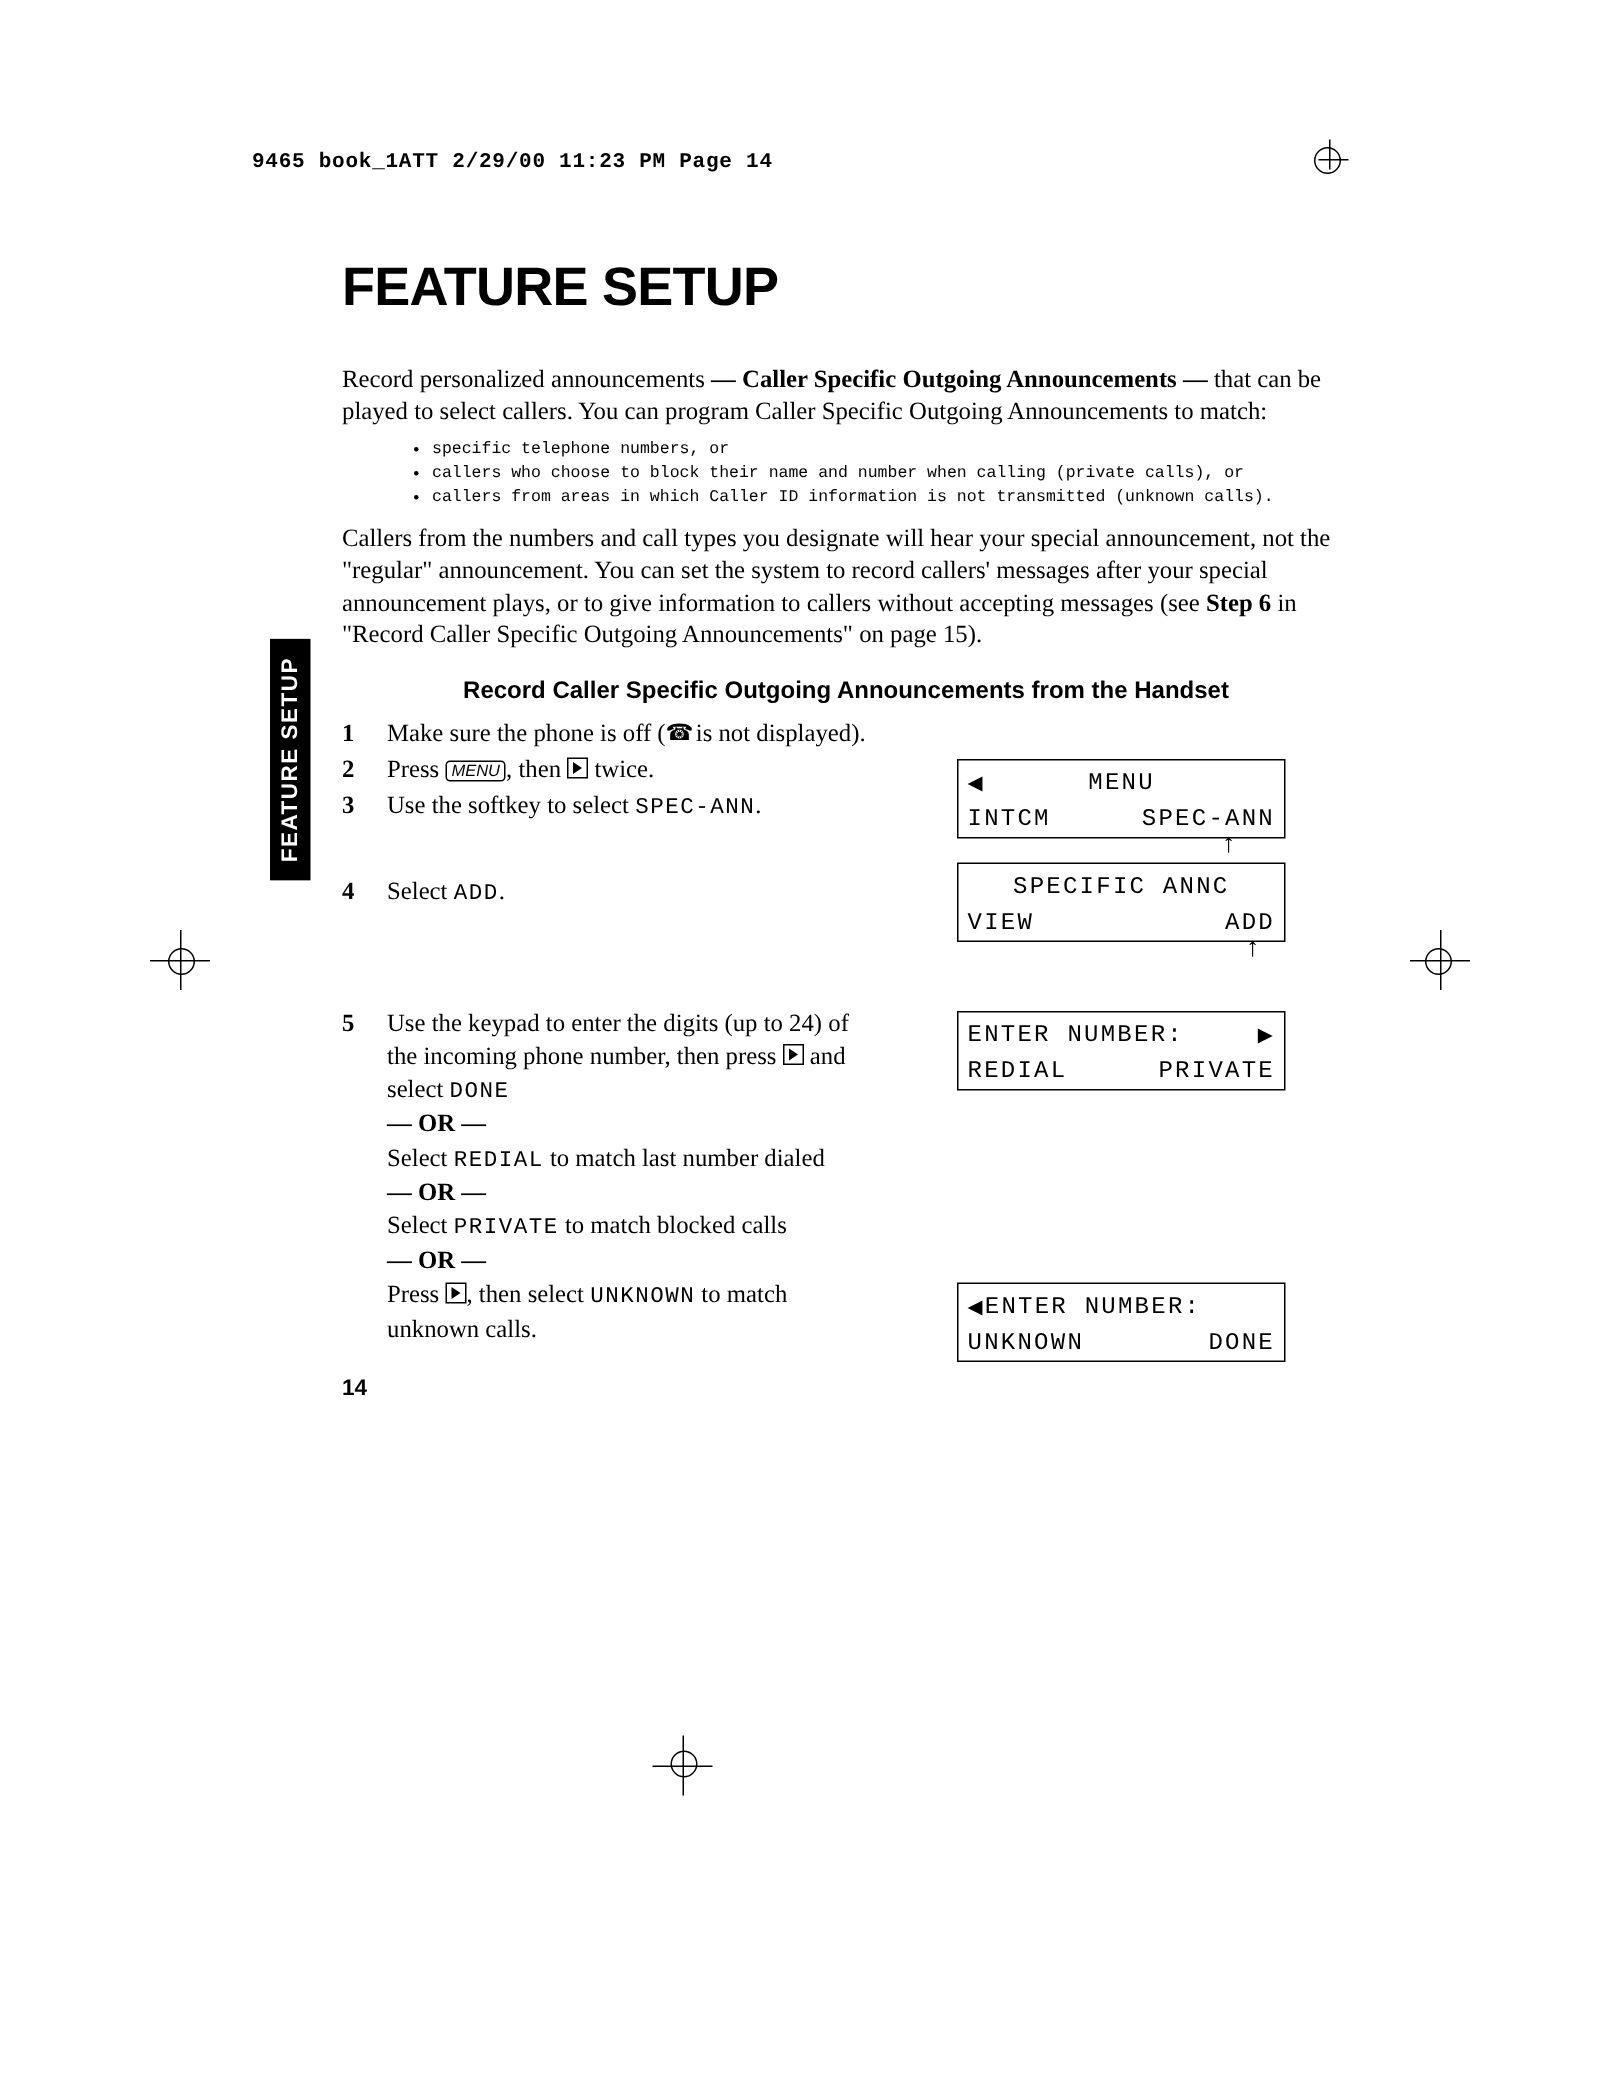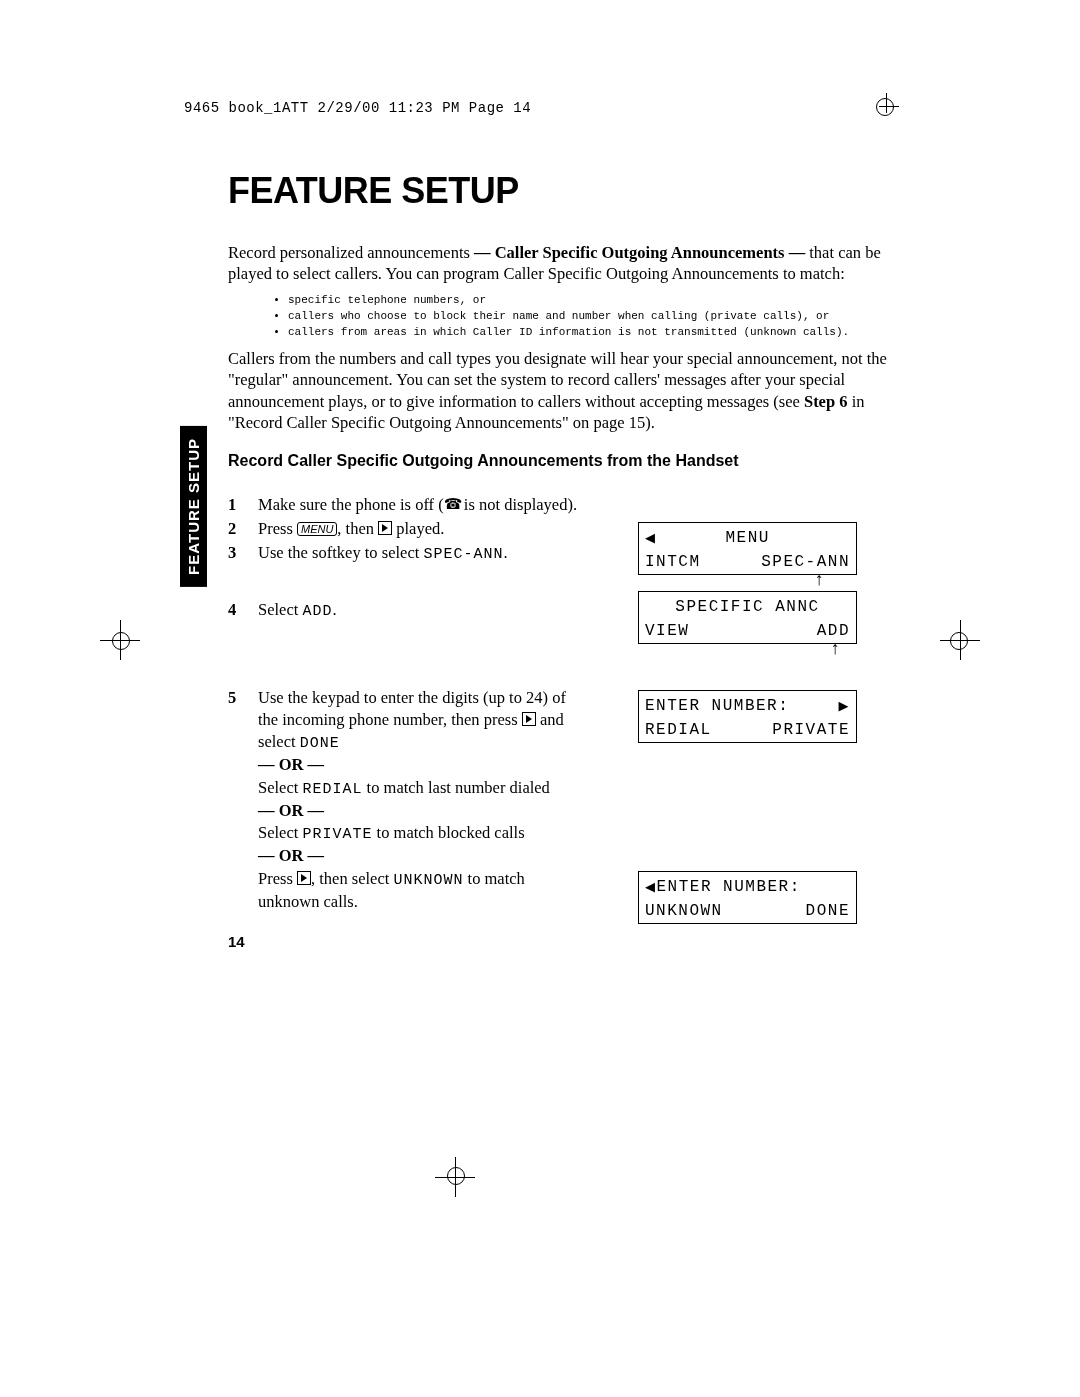--- a/index.html
+++ b/index.html
@@ -8,24 +8,25 @@
     background: #fff;
     font-family: Georgia, 'Times New Roman', serif;
     width: 1080px;
     height: 1397px;
     position: relative;
     color: #000;
   }
   .header-line {
     position: absolute;
     top: 100px;
-    left: 184px;
+    left: 168px;
     font-family: 'Courier New', monospace;
     font-size: 14px;
     letter-spacing: 0.5px;
+    font-weight: bold;
   }
   .cropmark {
     position: absolute;
     width: 20px;
     height: 20px;
   }
   .cropmark::before, .cropmark::after {
     content: "";
     position: absolute;
     background: #000;
@@ -97,21 +98,22 @@
   ul.bullets li {
     margin-bottom: 2px;
     font-size: 11px;
     line-height: 1.3;
     font-family: Liberation Mono, monospace;
   }
   h3.sub {
     font-family: Arial, sans-serif;
     font-weight: bold;
     font-size: 16px;
-    margin: 18px 0 24px 48px;
+    margin: 18px 0 8px 48px;
+    text-align: center;
   }
   .steps-area {
     position: relative;
     margin-left: 48px;
   }
   .step {
     display: flex;
     align-items: flex-start;
     margin-bottom: 2px;
     font-size: 16.5px;
@@ -242,21 +244,21 @@
   <div class="steps-area">
     <div class="step">
       <div class="num">1</div>
       <div class="text">
         <span>Make sure the phone is off (</span><span class="phone-icon"></span><span> is not displayed).</span>
       </div>
     </div>
     <div class="step">
       <div class="num">2</div>
       <div class="text">
-        <span>Press </span><span class="btn-box">MENU</span><span>, then </span><span class="play-box"></span><span> played.</span>
+        <span>Press </span><span class="btn-box">MENU</span><span>, then </span><span class="play-box"></span><span> twice.</span>
       </div>
     </div>
     <div class="step">
       <div class="num">3</div>
       <div class="text">
         <span>Use the softkey to select </span><span class="lcd-font">SPEC-ANN</span><span>.</span>
       </div>
     </div>
     <div style="height:32px"></div>
     <div class="step">

